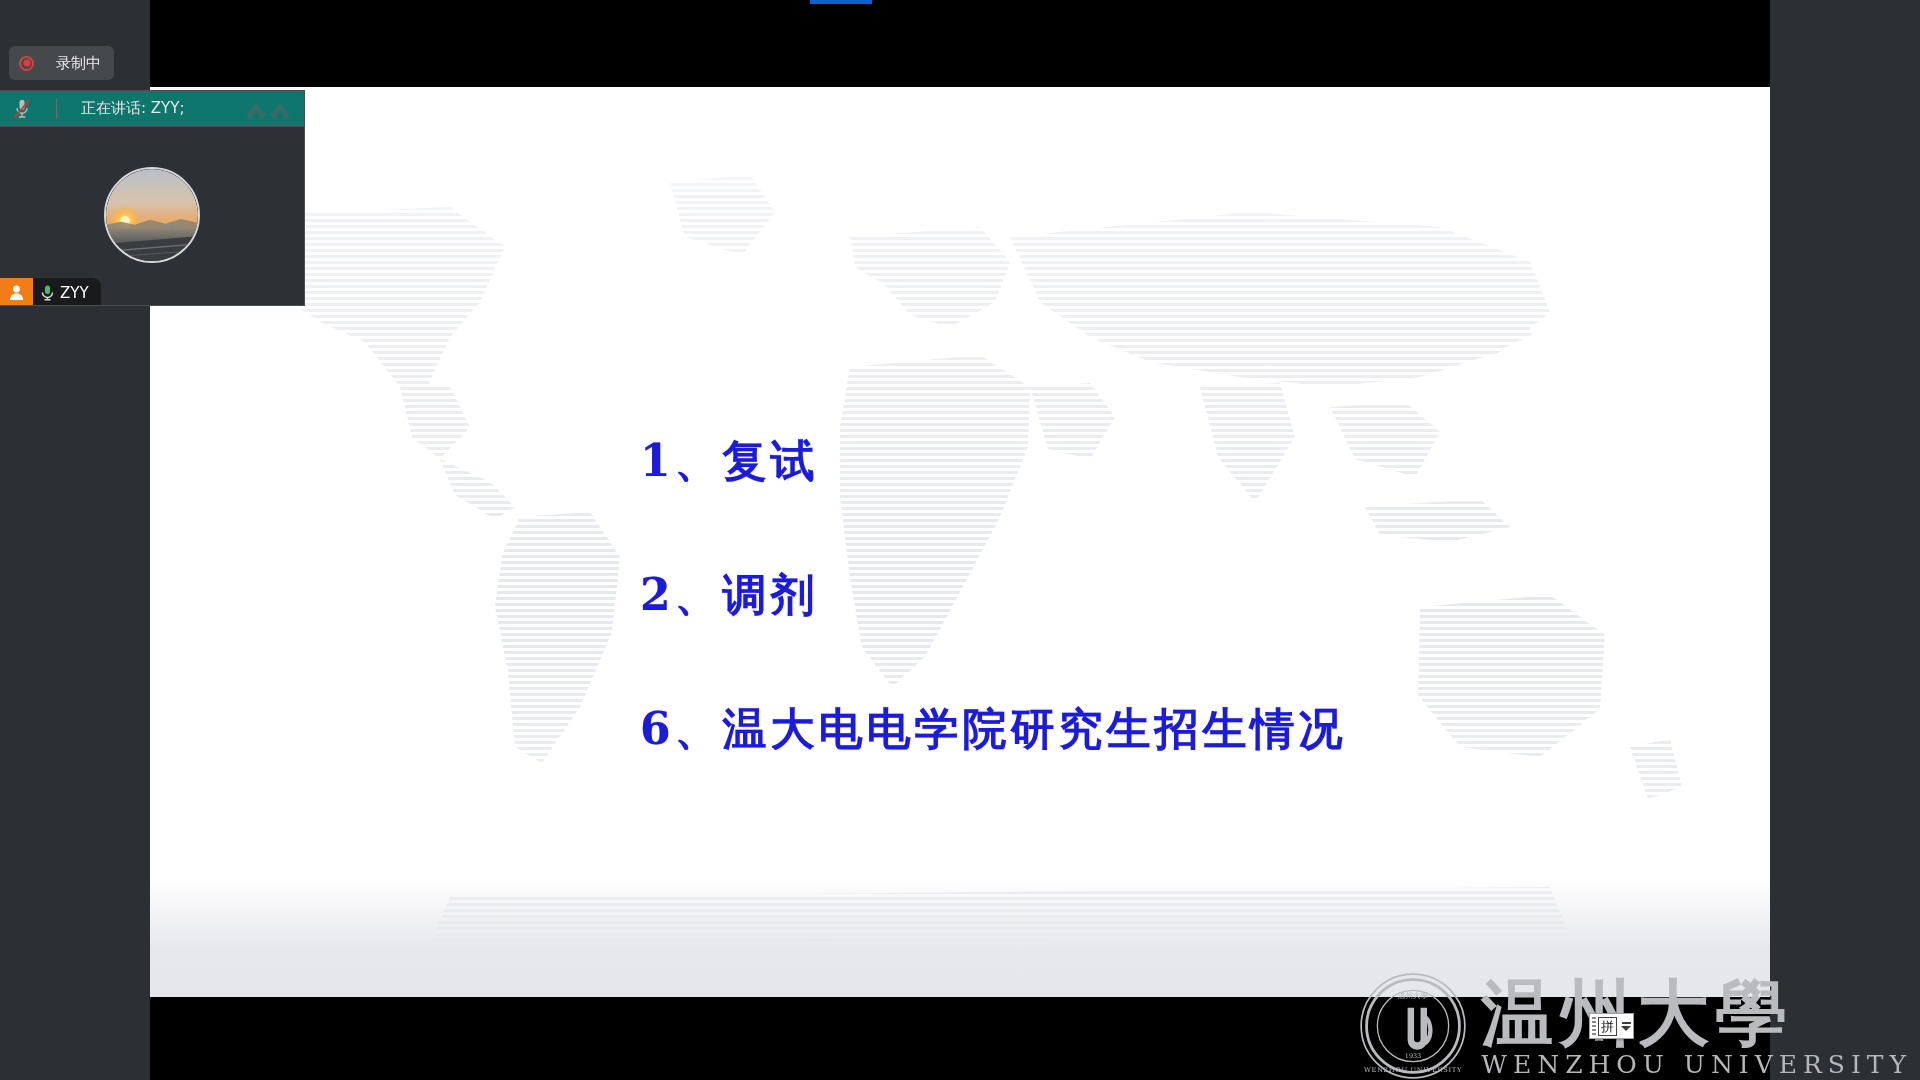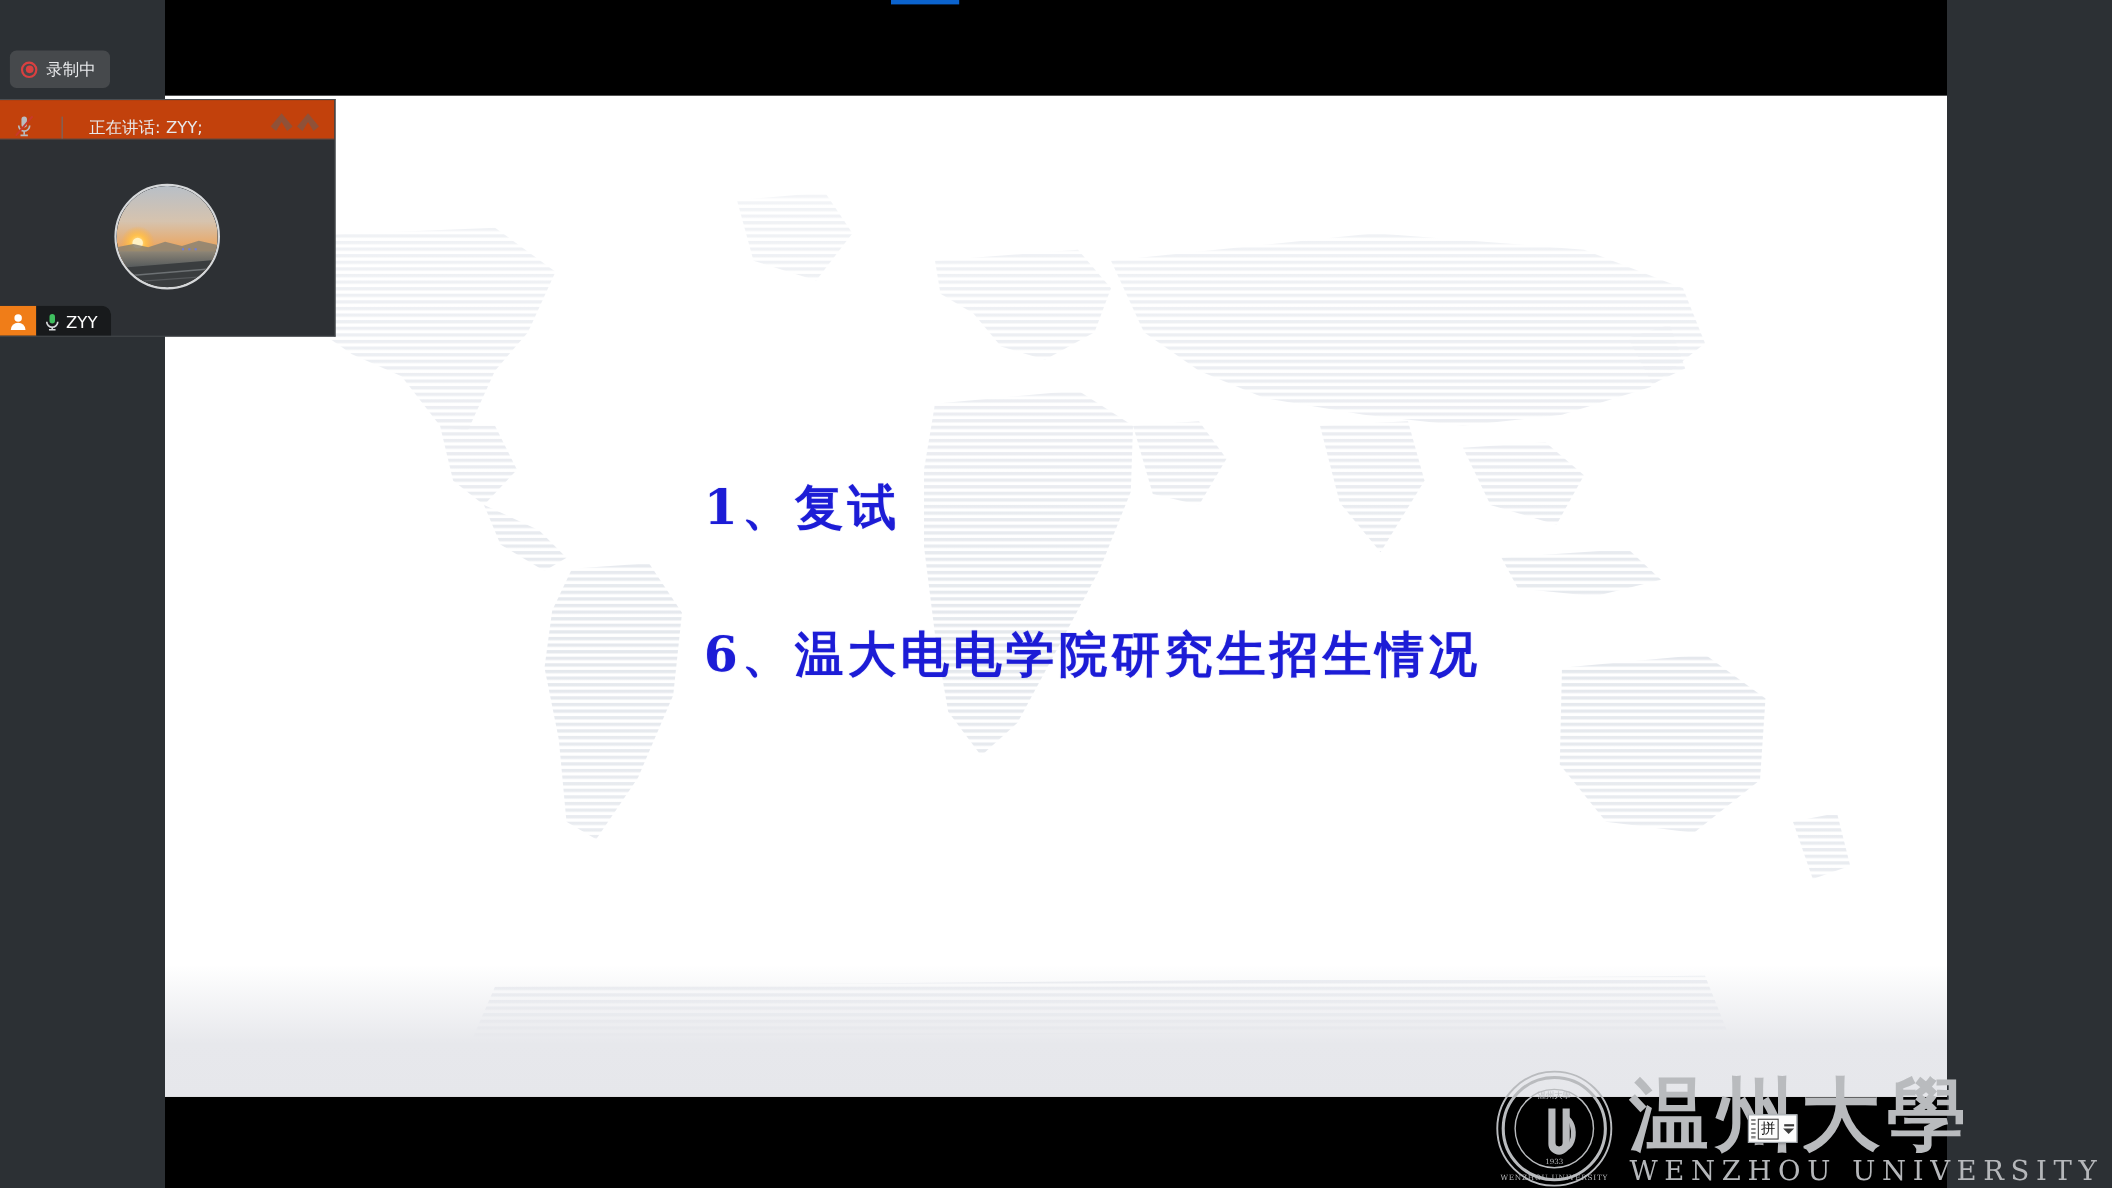--- a/index.html
+++ b/index.html
@@ -139,36 +139,37 @@
   }
   .rec-dot::after{
     content:""; position:absolute; left:50%; top:50%;
     transform:translate(-50%,-50%);
     width:7px; height:7px; border-radius:50%; background:#d94040;
   }
   .rec-text {
     color:#e9eaec; font-size:15px;
     font-family:"DejaVu Sans", sans-serif;
     white-space:nowrap;
+    margin-left:14px;
   }
 
   
   .video-panel {
     position:absolute; left:0; top:90px;
     width:305px; height:216px;
     background:#2d3034;
     border:1px solid #4b4e52;
     border-left:none;
     overflow:hidden;
   }
   .video-header {
     position:relative; height:36px;
-    background:#c2410c;
+    background:#0f766e;
     border-bottom:1px solid #474a4e;
-    display:flex; align-items:flex-end; padding-left:12px; gap:24px;
+    display:flex; align-items:center; padding-left:12px; gap:24px;
   }
   .mic-muted { width:20px; height:22px; flex:none; }
   .mic-muted svg { width:20px; height:22px; display:block; }
   .hdr-divider { width:1px; height:20px; background:#6a6d71; }
   .speaking-text {
     color:#e7e8ea; font-size:15px;
     font-family:"DejaVu Sans", sans-serif; white-space:nowrap;
   }
   .hdr-chevrons {
     position:absolute; right:8px; top:6px;
@@ -272,20 +273,21 @@
         </g>
         <rect width="1620" height="910" fill="url(#fade)"></rect>
       </svg>
     </div>
 
     <div class="slide-bottom-band"></div>
 
 
     <div class="toc-list">
       <div class="toc-item">1、复试</div>
+      <div class="toc-item">2、调剂</div>
       <div class="toc-item">6、温大电电学院研究生招生情况</div>
     </div>
   </div>
 
   <div class="wzu-logo">
     <div class="wzu-seal">
       <svg viewBox="0 0 100 100" aria-hidden="true">
         <circle cx="50" cy="50" r="48" fill="none" stroke="#b9bbbe" stroke-width="1.6"></circle>
         <circle cx="50" cy="50" r="43" fill="none" stroke="#b9bbbe" stroke-width="2.6"></circle>
         <circle cx="50" cy="50" r="33" fill="none" stroke="#b9bbbe" stroke-width="1.2"></circle>

